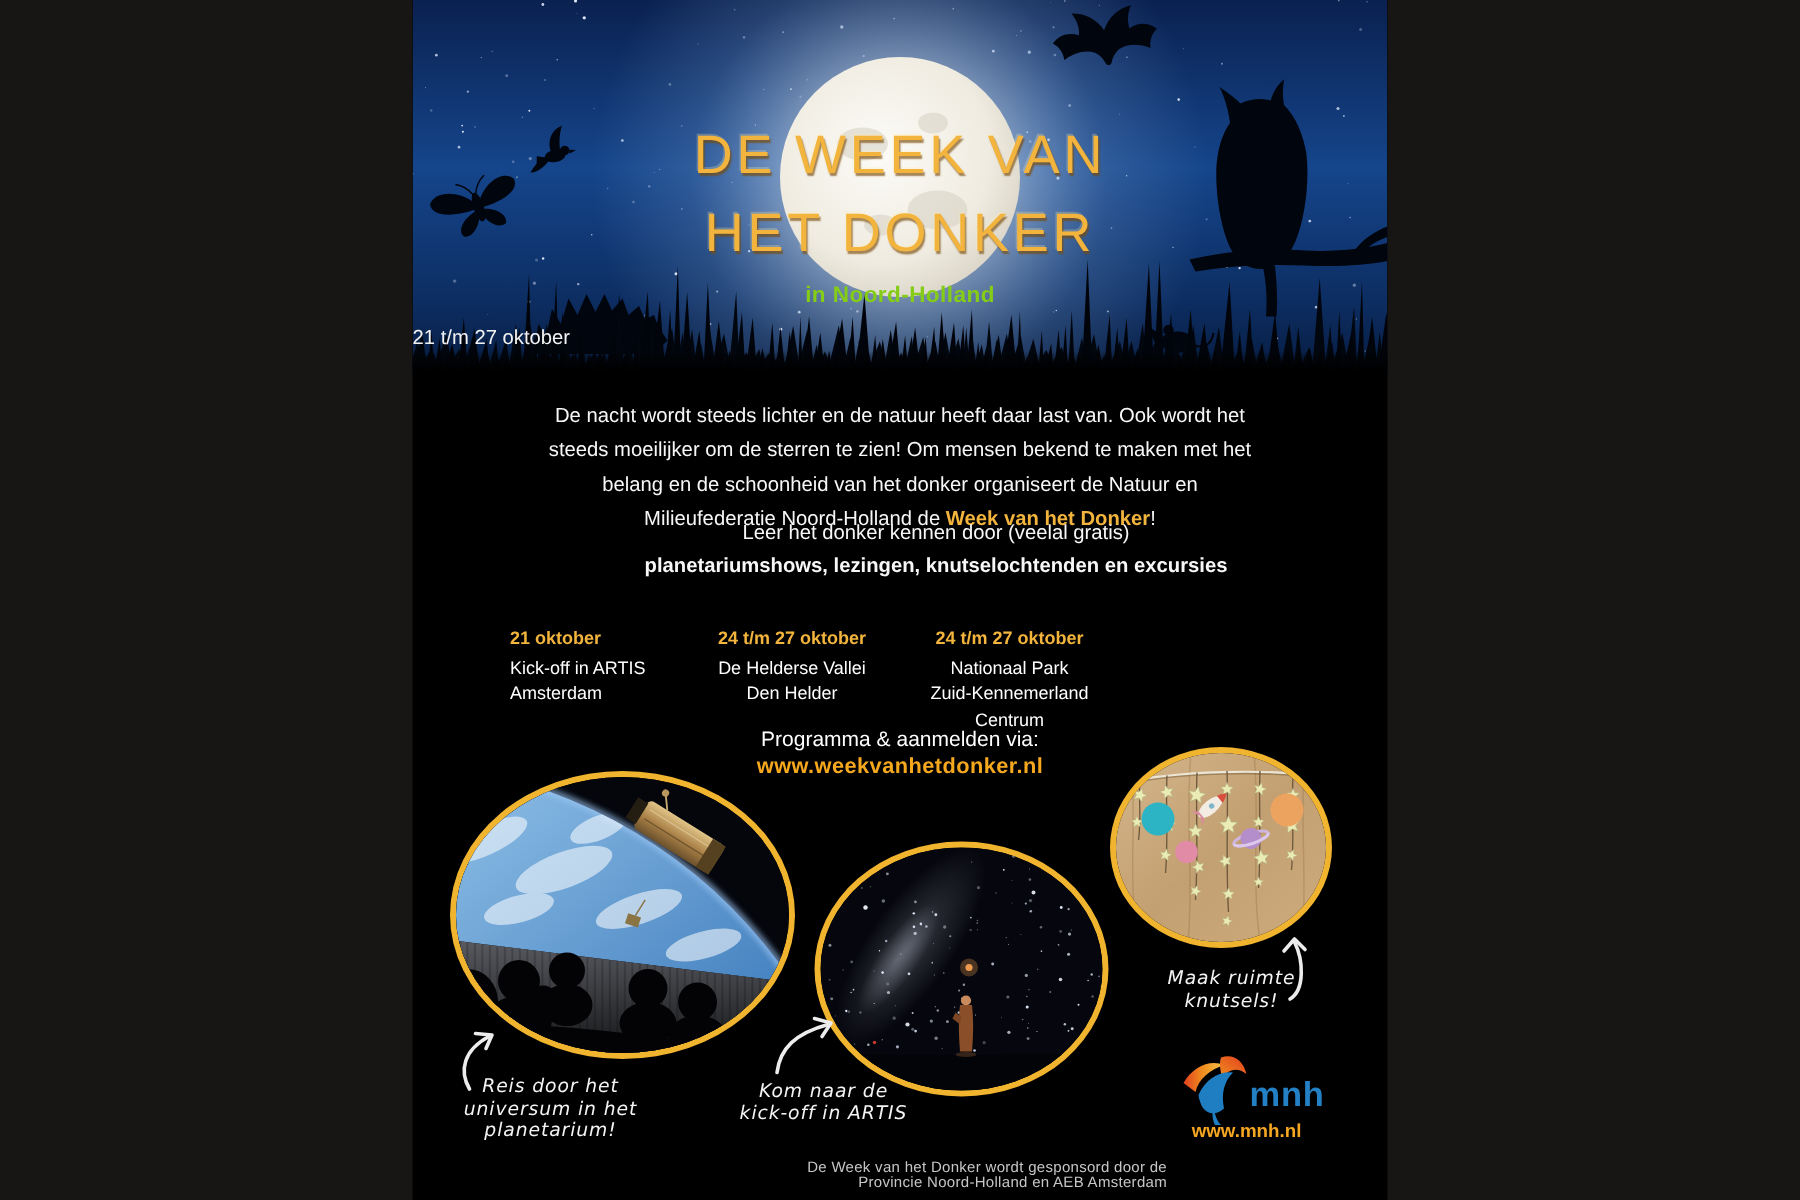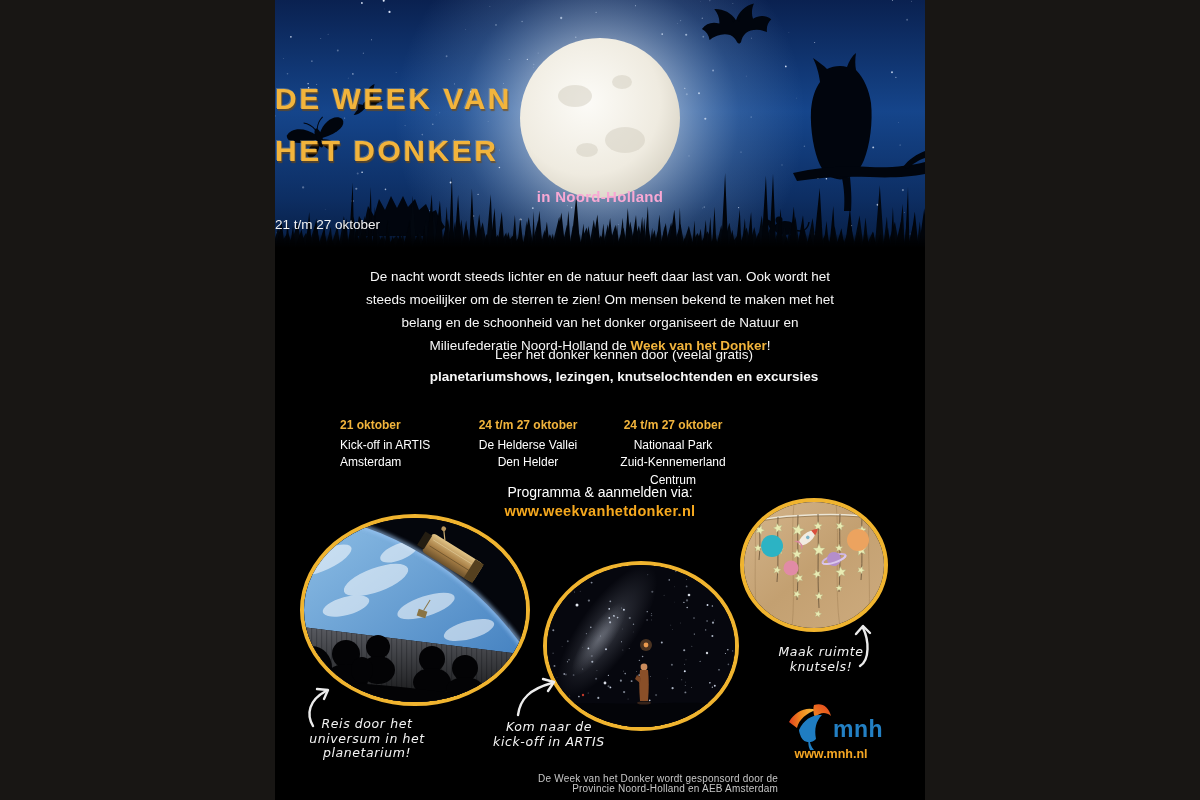--- a/index.html
+++ b/index.html
@@ -3,26 +3,26 @@
 <meta charset="utf-8">
 <style>
   html,body{margin:0;padding:0;background:#181614;}
   .canvas{position:relative;width:1200px;height:800px;background:#181614;overflow:hidden;
           font-family:"Liberation Sans",sans-serif;}
   .poster{position:absolute;left:275px;top:0;width:650px;height:800px;background:#000;overflow:hidden;}
   .abs{position:absolute;}
 
   
   .sky{position:absolute;left:0;top:0;width:650px;height:248px;}
-  .title-line{position:absolute;width:100%;text-align:left;font-weight:700;
-      font-size:30px;letter-spacing:2.5px;color:#F2B43C;
+  .title-line{position:absolute;width:100%;text-align:center;font-weight:400;
+      font-size:36px;letter-spacing:2.5px;color:#F2B43C;
       text-shadow:1px 2px 1px rgba(122,74,6,.65), -1px -1px 0 rgba(255,238,180,.25);}
   .t1{top:82px;}
   .t2{top:134px;}
-  .hero-sub{position:absolute;top:188px;width:100%;text-align:center;color:#f9a8d4;
+  .hero-sub{position:absolute;top:188px;width:100%;text-align:center;color:#84cc16;
       font-weight:700;font-size:15px;letter-spacing:.3px;}
   .hero-dates{position:absolute;top:217px;width:100%;text-align:left;color:#f2f2f2;font-size:13.5px;}
 
   
   .intro{position:absolute;top:265px;width:100%;text-align:center;color:#f7f7f7;
       font-size:13.5px;line-height:23px;}
   .intro div{white-space:nowrap;}
   .accent{color:#F2B43C;font-weight:700;}
   .learn{position:absolute;top:344px;width:100%;text-align:center;color:#f7f7f7;
       font-size:13.5px;line-height:22px;padding-left:24px;}

